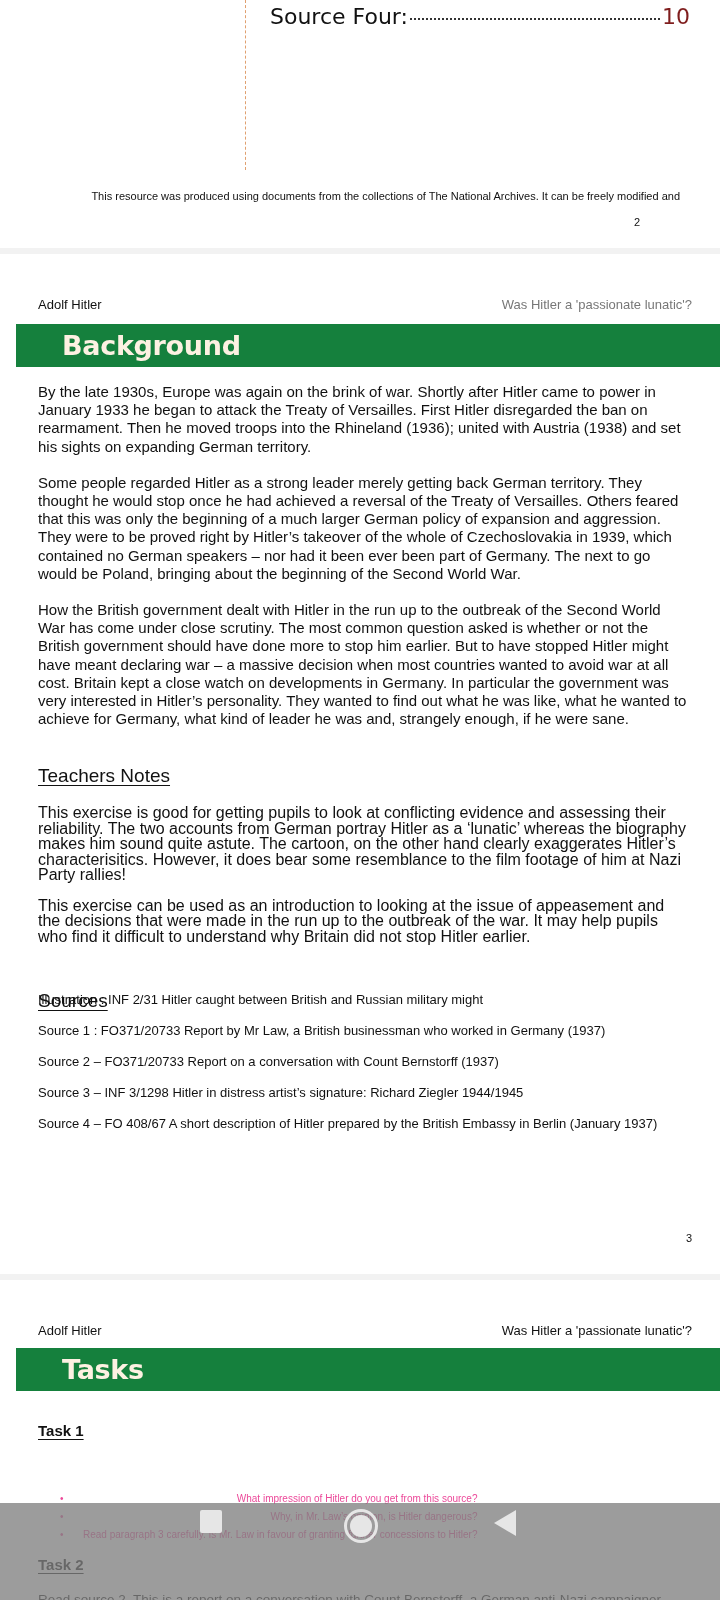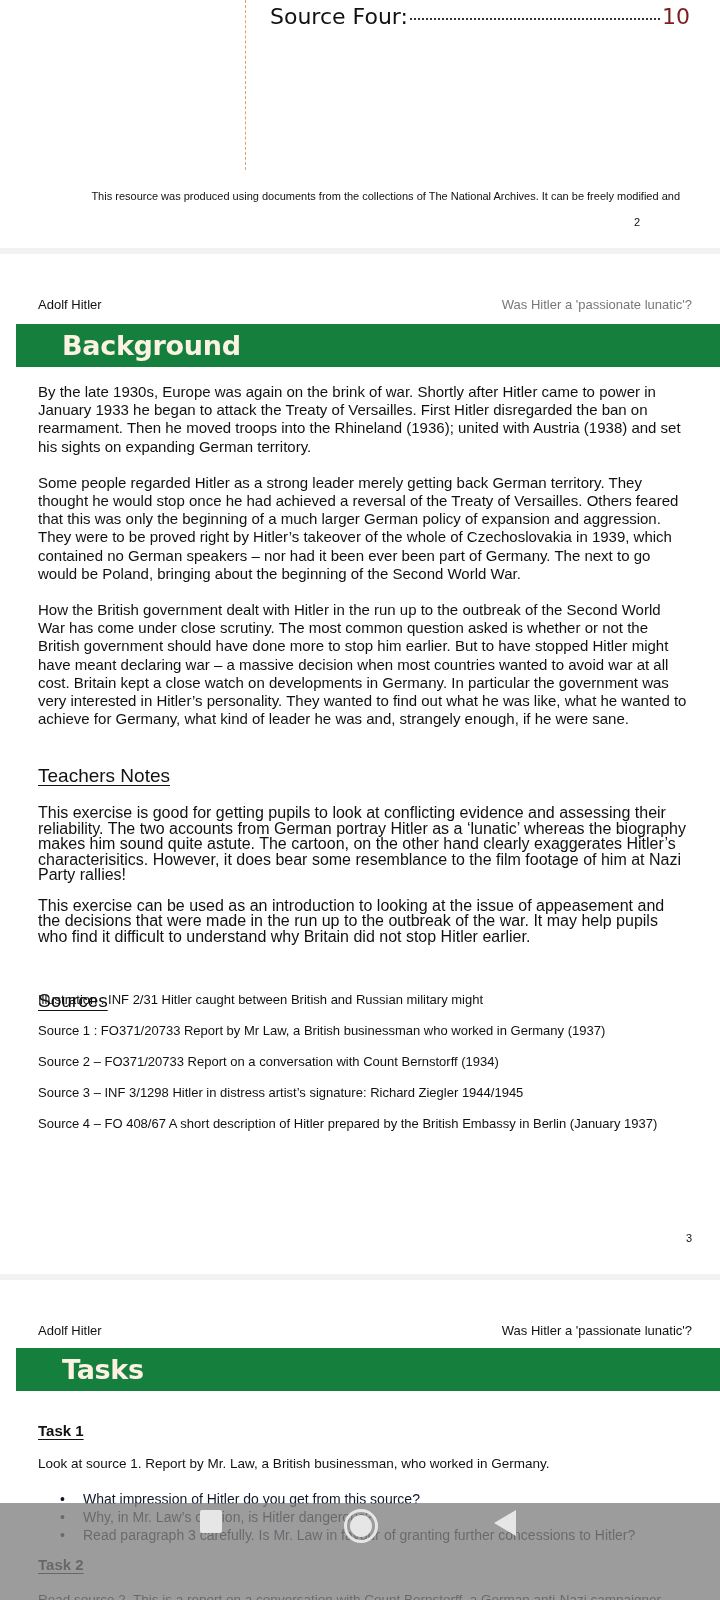--- a/index.html
+++ b/index.html
@@ -33,21 +33,21 @@
     .body-text { position: absolute; left: 38px; width: 652px; font-size: 15px; line-height: 18.2px; color: #111; }
     .body-text p + p { margin-top: 18px; }
     .section-heading { position: absolute; left: 38px; font-size: 19px; text-decoration: underline; text-underline-offset: 3px; color: #111; }
     .small-text { position: absolute; left: 38px; width: 652px; font-size: 16px; line-height: 15.5px; color: #111; }
     .small-text p + p { margin-top: 15px; }
     .source-list { position: absolute; left: 38px; width: 660px; font-size: 13px; color: #111; }
     .source-list li { list-style: none; height: 31px; line-height: 18px; }
 
     .task-heading { position: absolute; left: 38px; font-size: 15px; font-weight: bold; text-decoration: underline; text-underline-offset: 3px; }
     .task-intro { position: absolute; left: 38px; font-size: 13.5px; color: #111; }
-    .bullets { position: absolute; left: 60px; font-size: 14px; line-height: 18px; color: #0f172a; }
+    .bullets { position: absolute; left: 60px; font-size: 10px; line-height: 18px; color: #ec4899; text-align: right; }
     .bullets li { list-style: none; position: relative; padding-left: 23px; }
     .bullets li::before { content: "•"; position: absolute; left: 0; top: 0; }
 
     
     .navbar { position: absolute; left: 0; top: 1503px; width: 720px; height: 97px; background: rgba(128,128,128,0.78); }
     .nav-recents { position: absolute; left: 200px; top: 7px; width: 22px; height: 23px; background: #e6e6e6; border-radius: 2px; cursor: pointer; }
     .nav-home { position: absolute; left: 344px; top: 6px; width: 34px; height: 34px; border-radius: 50%; border: 3px solid #e6e6e6; cursor: pointer; }
     .nav-home::after { content: ""; position: absolute; left: 3px; top: 3px; width: 22px; height: 22px; border-radius: 50%; background: #e6e6e6; }
     .nav-back { position: absolute; left: 494px; top: 7px; width: 0; height: 0; border-top: 13px solid transparent; border-bottom: 13px solid transparent; border-right: 22px solid #e6e6e6; cursor: pointer; }
   </style>
@@ -89,41 +89,40 @@
     <div class="section-heading" style="top:511px;">Teachers Notes</div>
     <div class="small-text" style="top:551px;">
       <p>This exercise is good for getting pupils to look at conflicting evidence and assessing their reliability. The two accounts from German portray Hitler as a ‘lunatic’ whereas the biography makes him sound quite astute. The cartoon, on the other hand clearly exaggerates Hitler’s characterisitics. However, it does bear some resemblance to the film footage of him at Nazi Party rallies!</p>
       <p>This exercise can be used as an introduction to looking at the issue of appeasement and the decisions that were made in the run up to the outbreak of the war. It may help pupils who find it difficult to understand why Britain did not stop Hitler earlier.</p>
     </div>
 
     <div class="section-heading" style="top:736px;text-decoration:underline;">Sources</div>
     <ul class="source-list" style="top:737px;">
       <li>Illustration : INF 2/31 Hitler caught between British and Russian military might</li>
       <li>Source 1 : FO371/20733 Report by Mr Law, a British businessman who worked in Germany (1937)</li>
-      <li>Source 2 – FO371/20733 Report on a conversation with Count Bernstorff (1934)</li>
+      <li>Source 2 – FO371/20733 Report on a conversation with Count Bernstorff (1937)</li>
       <li>Source 3 – INF 3/1298 Hitler in distress artist’s signature: Richard Ziegler 1944/1945</li>
       <li>Source 4 – FO 408/67 A short description of Hitler prepared by the British Embassy in Berlin (January 1937)</li>
     </ul>
 
     <div class="page-num" style="top:978px;">3</div>
   </div>
 
   <div class="page-gap" style="top:1274px;"></div>
 
   <div class="page" style="top:1280px; height:320px;">
     <div class="page-header" style="top:43px;">
       <span class="left">Adolf Hitler</span>
       <span class="right dark">Was Hitler a 'passionate lunatic'?</span>
     </div>
     <div class="band" style="top:68px;">
       <span class="title">Tasks</span>
     </div>
 
     <div class="task-heading" style="top:142px;">Task 1</div>
-    <div class="task-intro" style="top:176px;">Look at source 1. Report by Mr. Law, a British businessman, who worked in Germany.</div>
     <ul class="bullets" style="top:210px;">
       <li>What impression of Hitler do you get from this source?</li>
       <li>Why, in Mr. Law’s opinion, is Hitler dangerous?</li>
       <li>Read paragraph 3 carefully. Is Mr. Law in favour of granting further concessions to Hitler?</li>
     </ul>
 
     <div class="task-heading" style="top:276px;">Task 2</div>
     <div class="task-intro" style="top:312px;">Read source 2. This is a report on a conversation with Count Bernstorff, a German anti-Nazi campaigner</div>
   </div>
 

